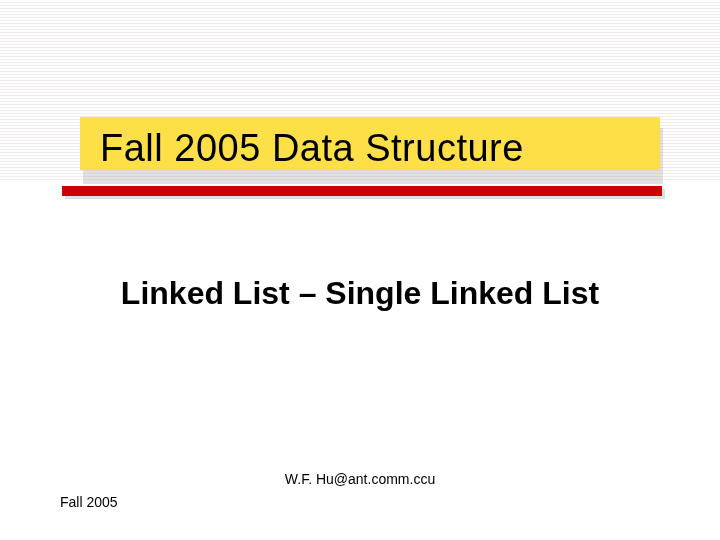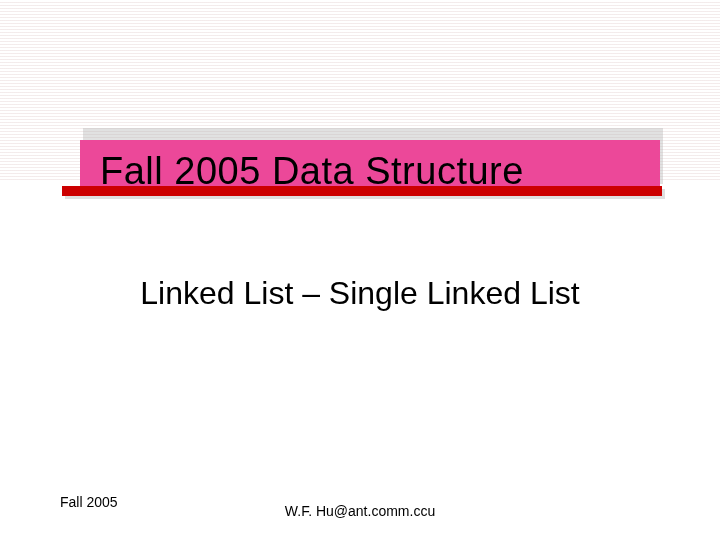--- a/index.html
+++ b/index.html
@@ -25,24 +25,24 @@
         to bottom,
         #ffffff 0px,
         #ffffff 2px,
         #e8d8d8 2px,
         #e8d8d8 3px
       );
       opacity: 0.5;
     }
     .title-area {
       position: absolute;
-      top: 140px;
+      top: 117px;
       left: 80px;
       right: 60px;
-      background: #ec4899;
+      background: #fde047;
       padding: 10px 20px 0 20px;
       z-index: 2;
     }
     .title-text {
       font-size: 38px;
       font-weight: normal;
       color: #000000;
       letter-spacing: 0.5px;
     }
     .title-shadow {
@@ -73,34 +73,35 @@
       z-index: 2;
     }
     .subtitle {
       position: absolute;
       top: 275px;
       left: 60px;
       right: 60px;
       text-align: center;
       font-size: 32px;
       color: #000000;
-      font-weight: normal;
+      font-weight: bold;
     }
     .footer {
       position: absolute;
       bottom: 30px;
       left: 60px;
       right: 60px;
       display: flex;
       justify-content: space-between;
       font-size: 14px;
       color: #000000;
     }
     .footer-left {
       flex: 0 0 auto;
+      margin-top: 32px;
     }
     .footer-center {
       position: absolute;
       left: 50%;
       transform: translateX(-50%);
       margin-top: 9px;
     }
   </style>
 </head>
 <body>

